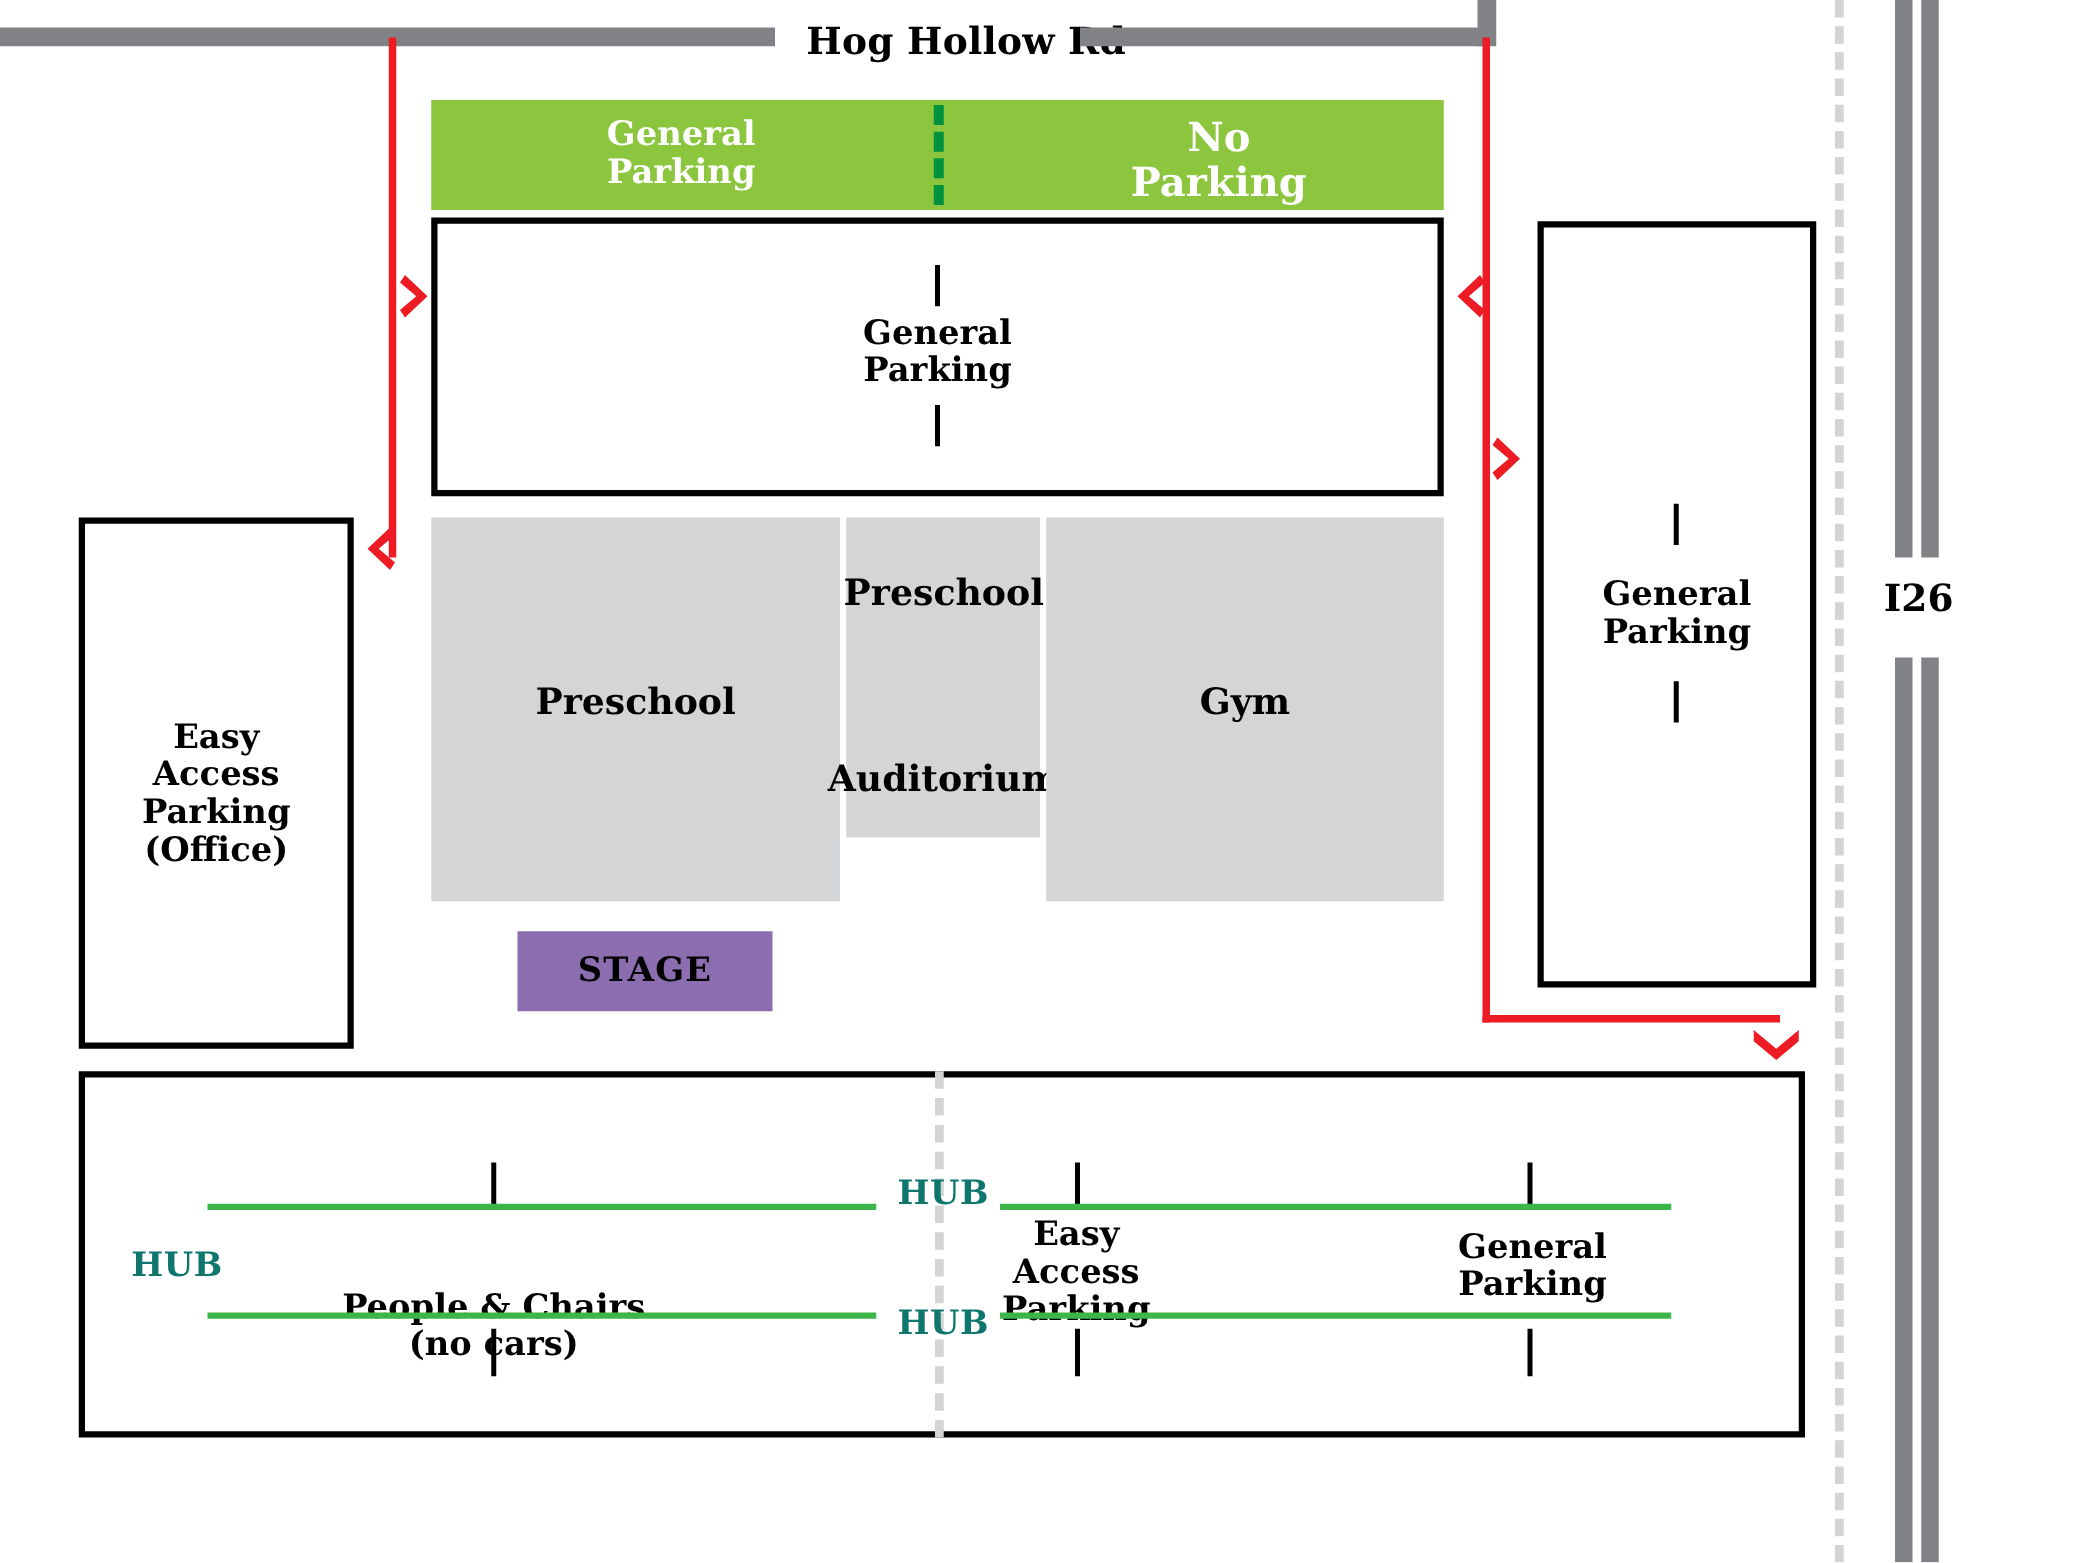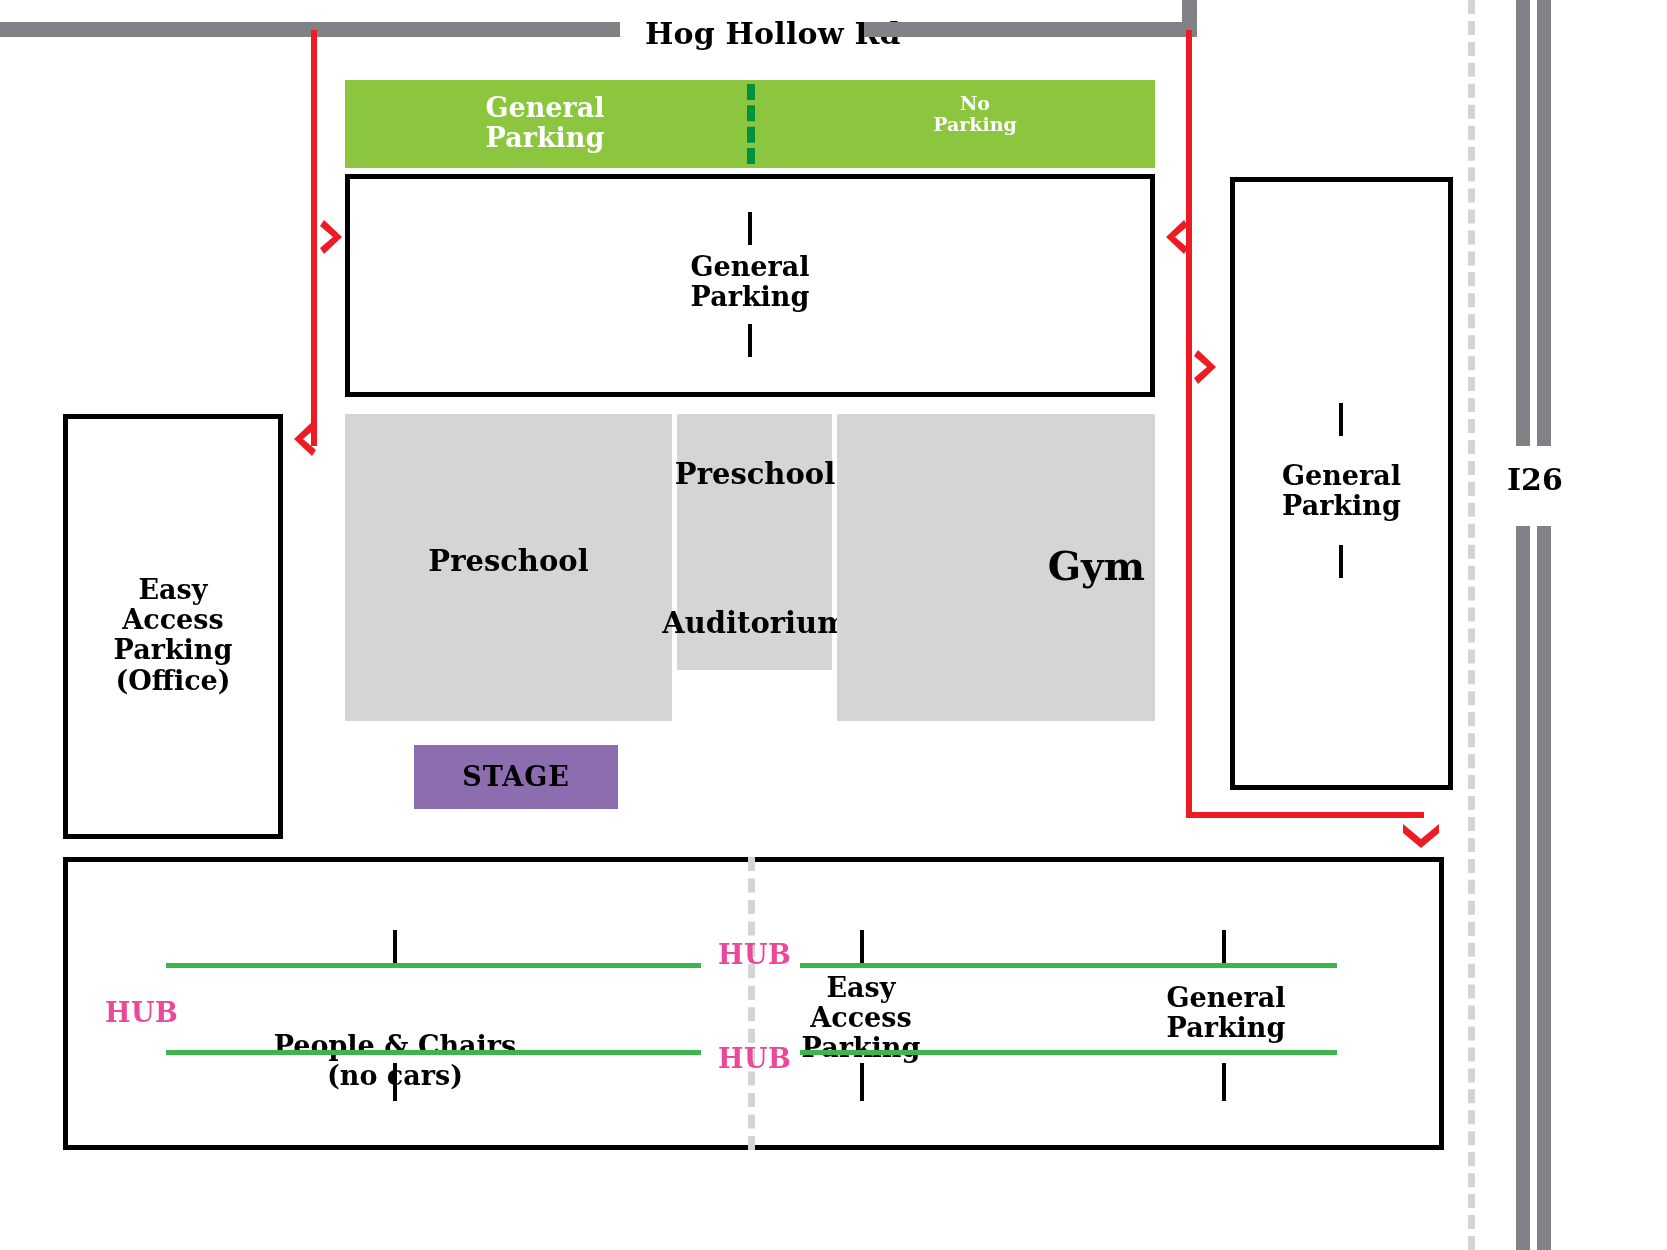--- a/index.html
+++ b/index.html
@@ -67,21 +67,21 @@
   .lbl {
     position: absolute;
     text-align: center;
     font-weight: bold;
     color: #000;
     line-height: 1.12;
     white-space: pre-line;
   }
   .lbl-white { color: #ffffff; }
   .lbl-hub {
-    color: #ec4899;
+    color: #0f766e;
     font-weight: bold;
     font-size: 27px;
     letter-spacing: .5px;
   }
   .tick {
     background: #000;
     width: 4px;
   }
   .greenline {
     background: #3CB54A;
@@ -145,21 +145,21 @@
       <path d="M3 2 L21 17 L39 2 L39 11 L21 26 L3 11 Z" fill="#ED1C24"></path>
     </svg>
   </div>
 
   <div class="abs green-bar" style="left:345px; top:80px; width:810px; height:88px;"></div>
   <div class="abs" style="left:747px; top:84px; height:80px;">
     <div class="green-divider"></div>
   </div>
   <div class="lbl lbl-white" style="left:375px; top:93px; width:340px; font-size:27px;">General
 Parking</div>
-  <div class="lbl lbl-white" style="left:800px; top:93px; width:350px; font-size:19px;">No
+  <div class="lbl lbl-white" style="left:800px; top:93px; width:350px; font-size:32px;">No
 Parking</div>
 
   <div class="abs lot-outline" style="left:345px; top:174px; width:810px; height:223px;"></div>
   <div class="abs tick" style="left:748px; top:212px; height:33px;"></div>
   <div class="lbl" style="left:600px; top:252px; width:300px; font-size:27px;">General
 Parking</div>
   <div class="abs tick" style="left:748px; top:324px; height:33px;"></div>
 
   <div class="abs lot-outline" style="left:63px; top:414px; width:220px; height:425px;"></div>
   <div class="lbl" style="left:73px; top:575px; width:200px; font-size:27px;">Easy
@@ -181,21 +181,21 @@
   <div class="abs hwy-bar" style="left:1537px; top:526px; width:14px; height:724px;"></div>
 
   <div class="abs bldg" style="left:345px; top:414px; width:327px; height:307px;"></div>
   <div class="lbl" style="left:355px; top:545px; width:307px; font-size:29px;">Preschool</div>
 
   <div class="abs bldg" style="left:677px; top:414px; width:155px; height:256px;"></div>
   <div class="lbl" style="left:655px; top:458px; width:200px; font-size:29px;">Preschool</div>
   <div class="lbl" style="left:655px; top:607px; width:200px; font-size:29px;">Auditorium</div>
 
   <div class="abs bldg" style="left:837px; top:414px; width:318px; height:307px;"></div>
-  <div class="lbl" style="left:847px; top:545px; width:298px; font-size:39px;text-align:right;">Gym</div>
+  <div class="lbl" style="left:847px; top:545px; width:298px; font-size:29px;">Gym</div>
 
   <div class="abs stage" style="left:414px; top:745px; width:204px; height:64px;"></div>
   <div class="lbl" style="left:414px; top:762px; width:204px; font-size:27px; letter-spacing:1px;">STAGE</div>
 
   <div class="abs lot-outline" style="left:63px; top:857px; width:1381px; height:293px;"></div>
 
   <div class="abs" style="left:748px; top:857px; height:293px;">
     <div class="dashline-v"></div>
   </div>
 

